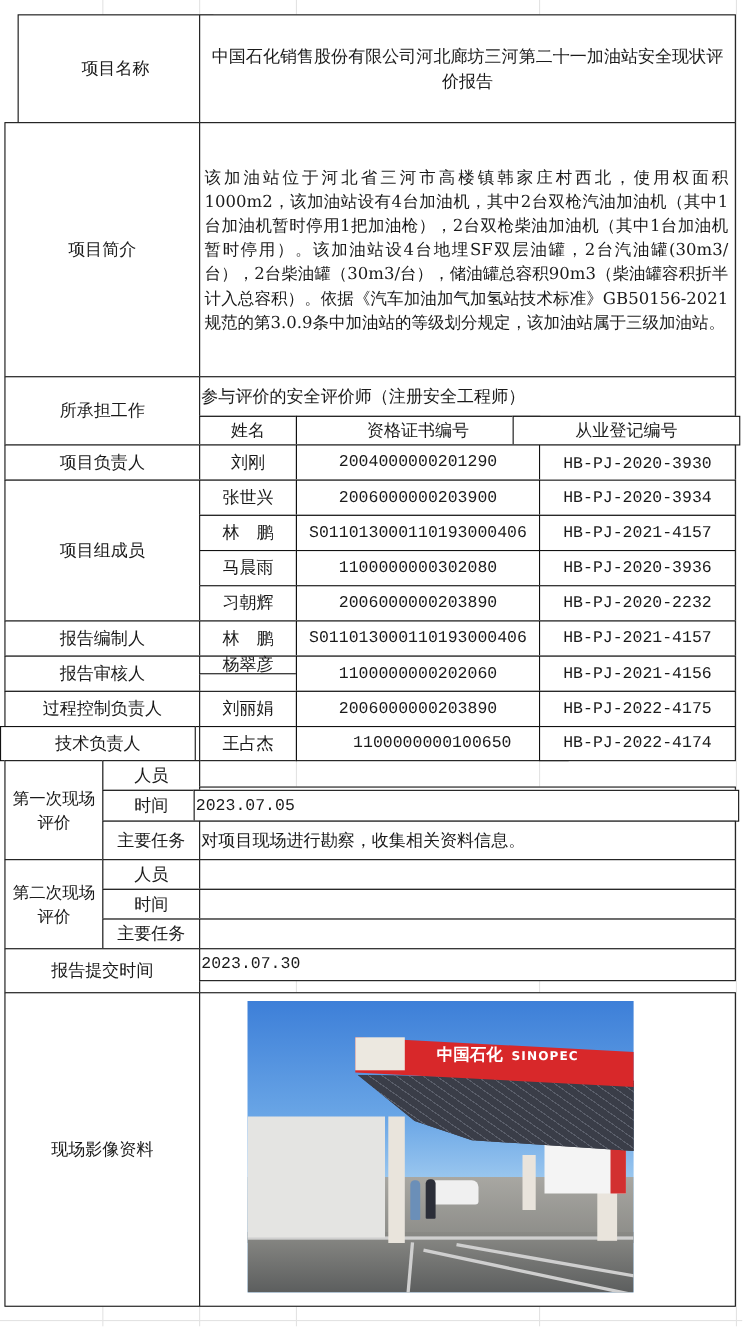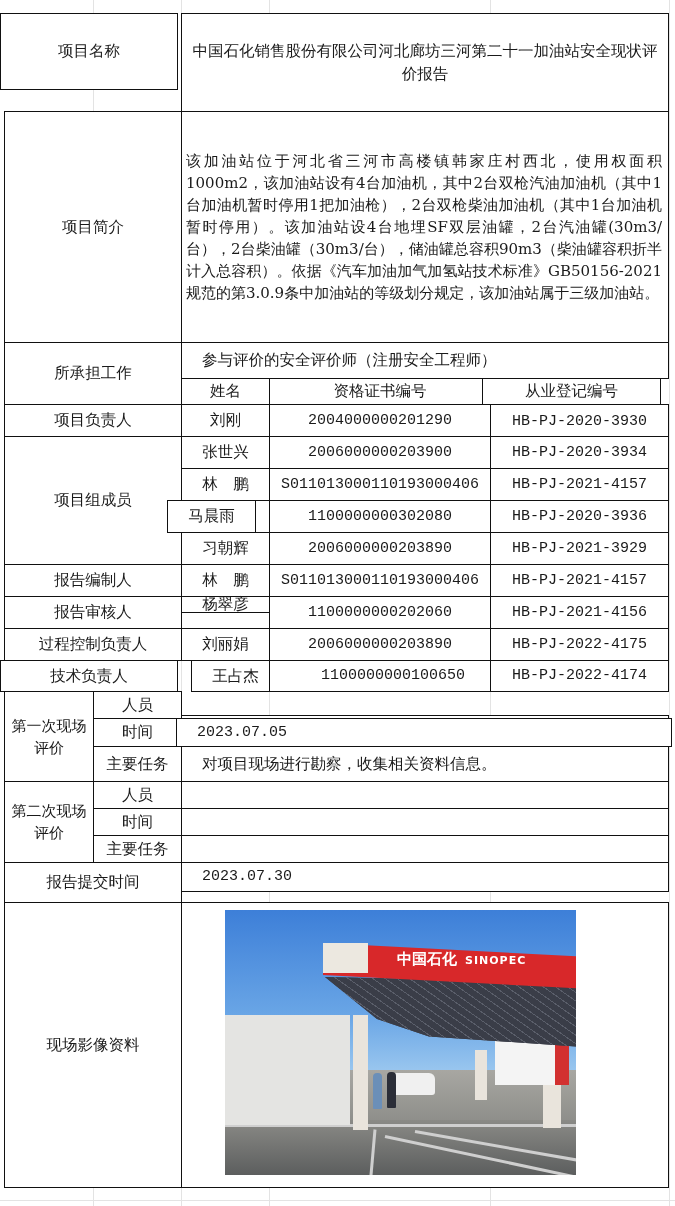--- a/index.html
+++ b/index.html
@@ -12,21 +12,21 @@
   .grid-v { position:absolute; top:0; width:1px; height:1206px; background:#e3e3e3; }
   .grid-h { position:absolute; left:0; height:1px; width:675px; background:#e3e3e3; }
   .cell {
     position:absolute; box-sizing:border-box;
     border:1.5px solid #111;
     display:flex; align-items:center;
     font-size:15.5px; line-height:1.45;
     background:#fff;
   }
   .c { justify-content:center; text-align:center; }
-  .l { justify-content:flex-start; text-align:left; padding-left:20px; }
+  .l { justify-content:flex-start; text-align:left; padding-left:1px; }
   .mono { font-family:"Liberation Mono","DejaVu Sans Mono",monospace; font-size:15px; }
   .sm { font-size:15px; }
   .para { padding:0 6px 0 4px; font-size:15px; line-height:22px; text-align:justify; }
   .photo {
     position:absolute; left:225px; top:910px; width:351px; height:265px; overflow:hidden;
     background:linear-gradient(#3d7fd8 0%, #6aa6e6 40%, #9cc8ef 62%);
   }
   .canopy {
     position:absolute; left:98px; top:33px; width:270px; height:32px;
     background:#d8282a; transform:skewY(3deg); transform-origin:left top;
@@ -62,72 +62,72 @@
 
 <div class="grid-v" style="left:93px"></div>
 <div class="grid-v" style="left:181px"></div>
 <div class="grid-v" style="left:269px"></div>
 <div class="grid-v" style="left:490px"></div>
 <div class="grid-v" style="left:669px"></div>
 <div class="grid-h" style="top:1200px"></div>
 
 <div id="report-table">
 
-  <div class="cell c" style="left:0;top:13px;width:178px;height:77px">项目名称</div>
+  <div class="cell c" style="left:16px;top:13px;width:178px;height:99px">项目名称</div>
   <div class="cell c" style="left:181px;top:13px;width:488px;height:99px;padding:0 8px">中国石化销售股份有限公司河北廊坊三河第二十一加油站安全现状评价报告</div>
 
   <div class="cell c" style="left:4px;top:111px;width:178px;height:232px">项目简介</div>
   <div class="cell para" style="left:181px;top:111px;width:488px;height:232px">该加油站位于河北省三河市高楼镇韩家庄村西北，使用权面积1000m2，该加油站设有4台加油机，其中2台双枪汽油加油机（其中1台加油机暂时停用1把加油枪），2台双枪柴油加油机（其中1台加油机暂时停用）。该加油站设4台地埋SF双层油罐，2台汽油罐(30m3/台），2台柴油罐（30m3/台），储油罐总容积90m3（柴油罐容积折半计入总容积）。依据《汽车加油加气加氢站技术标准》GB50156-2021规范的第3.0.9条中加油站的等级划分规定，该加油站属于三级加油站。</div>
 
   <div class="cell c" style="left:4px;top:342px;width:178px;height:63px">所承担工作</div>
   <div class="cell l" style="left:181px;top:342px;width:488px;height:37px">参与评价的安全评价师（注册安全工程师）</div>
   <div class="cell c" style="left:181px;top:378px;width:89px;height:27px">姓名</div>
   <div class="cell c" style="left:269px;top:378px;width:222px;height:27px">资格证书编号</div>
-  <div class="cell c" style="left:482px;top:378px;width:179px;height:27px">从业登记编号</div>
+  <div class="cell c" style="left:466px;top:378px;width:207px;height:27px">从业登记编号</div>
 
   <div class="cell c" style="left:4px;top:404px;width:178px;height:33px">项目负责人</div>
   <div class="cell c" style="left:181px;top:404px;width:89px;height:33px">刘刚</div>
   <div class="cell c mono" style="left:269px;top:404px;width:222px;height:33px">2004000000201290</div>
   <div class="cell c mono" style="left:490px;top:404px;width:179px;height:36px">HB-PJ-2020-3930</div>
 
   <div class="cell c" style="left:4px;top:436px;width:178px;height:129px">项目组成员</div>
 
   <div class="cell c" style="left:181px;top:436px;width:89px;height:33px">张世兴</div>
   <div class="cell c mono" style="left:269px;top:436px;width:222px;height:33px">2006000000203900</div>
   <div class="cell c mono" style="left:490px;top:436px;width:179px;height:33px">HB-PJ-2020-3934</div>
 
   <div class="cell c" style="left:181px;top:468px;width:89px;height:33px">林　鹏</div>
   <div class="cell c mono" style="left:269px;top:468px;width:222px;height:33px">S011013000110193000406</div>
   <div class="cell c mono" style="left:490px;top:468px;width:179px;height:33px">HB-PJ-2021-4157</div>
 
-  <div class="cell c" style="left:167px;top:500px;width:89px;height:33px">马晨雨</div>
+  <div class="cell c" style="left:181px;top:500px;width:89px;height:33px">马晨雨</div>
   <div class="cell c mono" style="left:269px;top:500px;width:222px;height:33px">1100000000302080</div>
   <div class="cell c mono" style="left:490px;top:500px;width:179px;height:33px">HB-PJ-2020-3936</div>
 
   <div class="cell c" style="left:181px;top:532px;width:89px;height:33px">习朝辉</div>
   <div class="cell c mono" style="left:269px;top:532px;width:222px;height:33px">2006000000203890</div>
-  <div class="cell c mono" style="left:490px;top:532px;width:179px;height:33px">HB-PJ-2021-3929</div>
+  <div class="cell c mono" style="left:490px;top:532px;width:179px;height:33px">HB-PJ-2020-2232</div>
 
   <div class="cell c" style="left:4px;top:564px;width:178px;height:33px">报告编制人</div>
   <div class="cell c" style="left:181px;top:564px;width:89px;height:33px">林　鹏</div>
   <div class="cell c mono" style="left:269px;top:564px;width:222px;height:33px">S011013000110193000406</div>
   <div class="cell c mono" style="left:490px;top:564px;width:179px;height:33px">HB-PJ-2021-4157</div>
 
   <div class="cell c" style="left:4px;top:596px;width:178px;height:33px">报告审核人</div>
   <div class="cell c" style="left:181px;top:596px;width:89px;height:17px">杨翠彦</div>
   <div class="cell c mono" style="left:269px;top:596px;width:222px;height:33px">1100000000202060</div>
   <div class="cell c mono" style="left:490px;top:596px;width:179px;height:33px">HB-PJ-2021-4156</div>
 
   <div class="cell c" style="left:4px;top:628px;width:178px;height:33px">过程控制负责人</div>
   <div class="cell c" style="left:181px;top:628px;width:89px;height:33px">刘丽娟</div>
   <div class="cell c mono" style="left:269px;top:628px;width:222px;height:33px">2006000000203890</div>
   <div class="cell c mono" style="left:490px;top:628px;width:179px;height:33px">HB-PJ-2022-4175</div>
 
   <div class="cell c" style="left:0;top:660px;width:178px;height:32px">技术负责人</div>
-  <div class="cell c" style="left:191px;top:660px;width:89px;height:32px">王占杰</div>
+  <div class="cell c" style="left:181px;top:660px;width:89px;height:32px">王占杰</div>
   <div class="cell c mono" style="left:269px;top:660px;width:248px;height:32px">1100000000100650</div>
   <div class="cell c mono" style="left:490px;top:660px;width:179px;height:32px">HB-PJ-2022-4174</div>
 
   <div class="cell c sm" style="left:4px;top:691px;width:90px;height:91px;padding:0 6px;line-height:22px">第一次现场评价</div>
   <div class="cell c" style="left:93px;top:691px;width:89px;height:28px">人员</div>
   <div class="cell l" style="left:181px;top:715px;width:488px;height:40px">马晨雨、林鹏</div>
   <div class="cell c" style="left:93px;top:718px;width:89px;height:29px">时间</div>
   <div class="cell l mono" style="left:176px;top:718px;width:496px;height:29px">2023.07.05</div>
   <div class="cell c" style="left:93px;top:746px;width:89px;height:36px">主要任务</div>
   <div class="cell l" style="left:181px;top:746px;width:488px;height:36px">对项目现场进行勘察，收集相关资料信息。</div>

